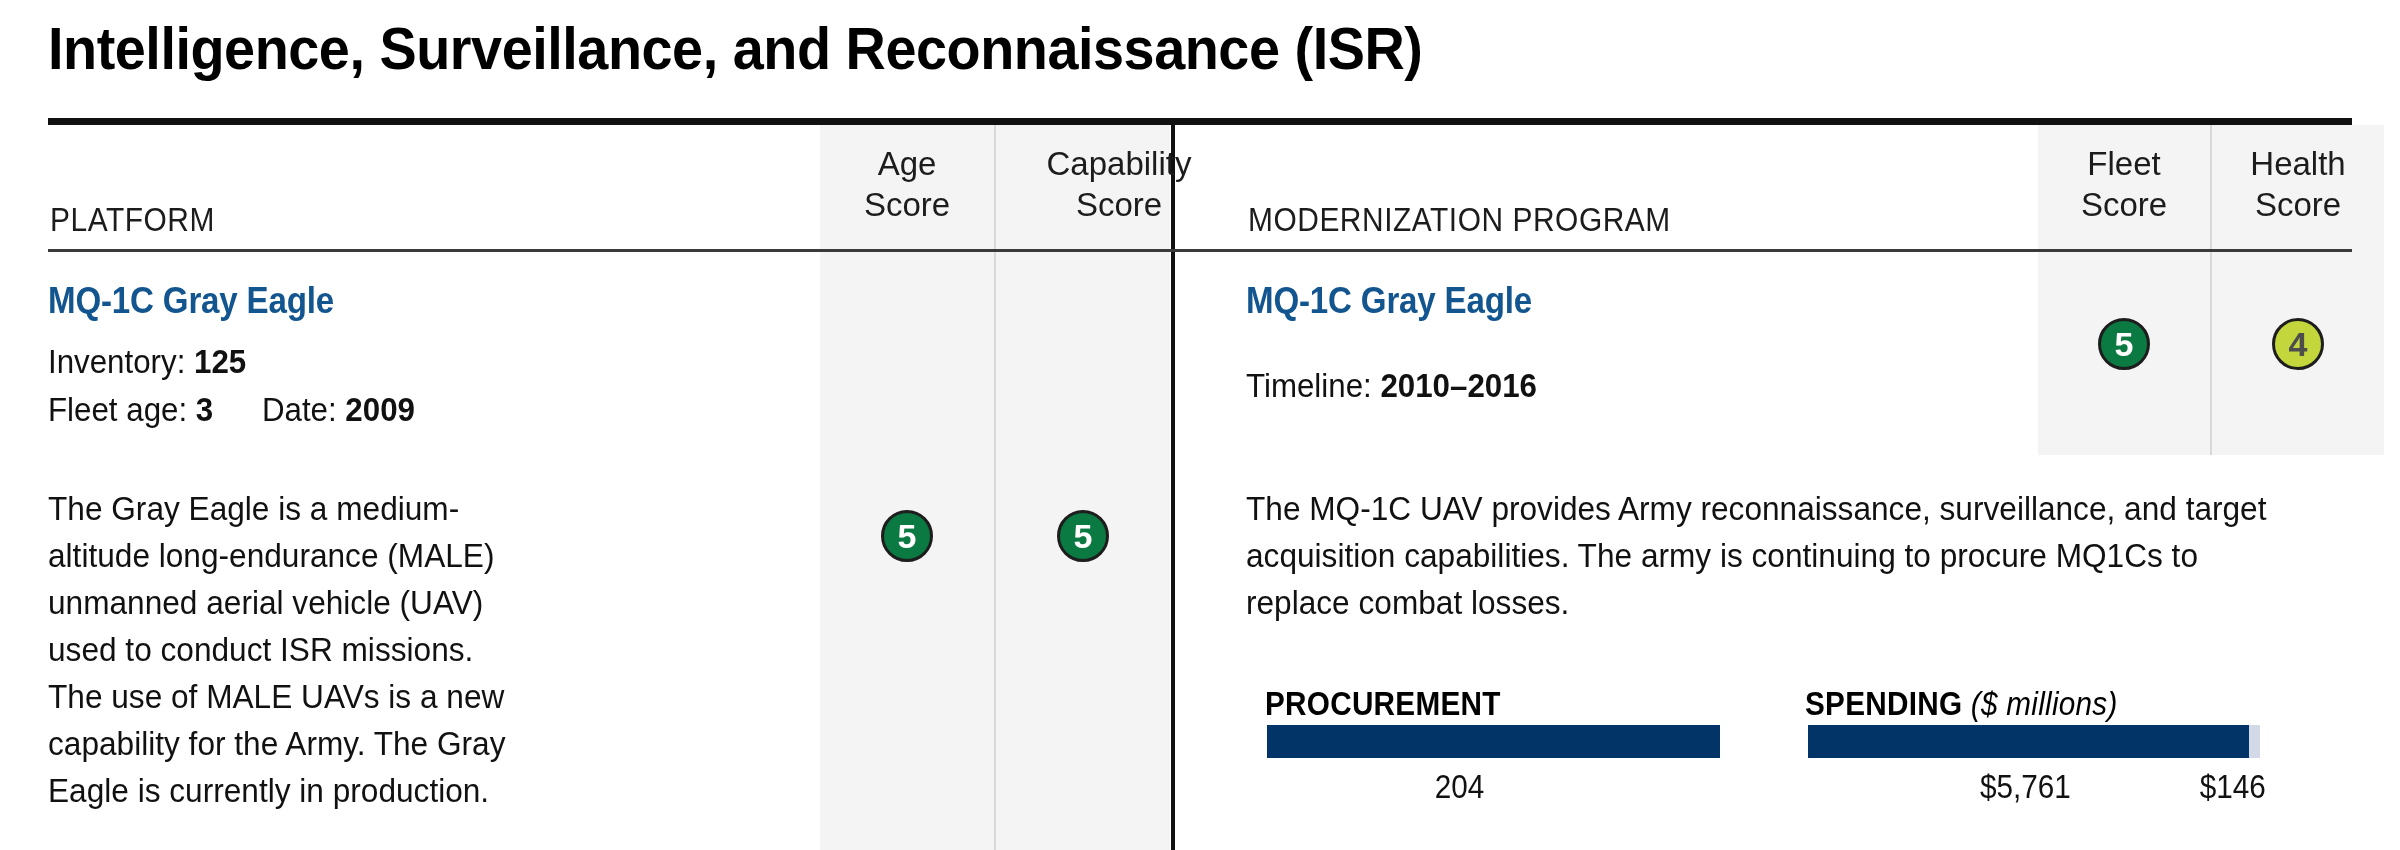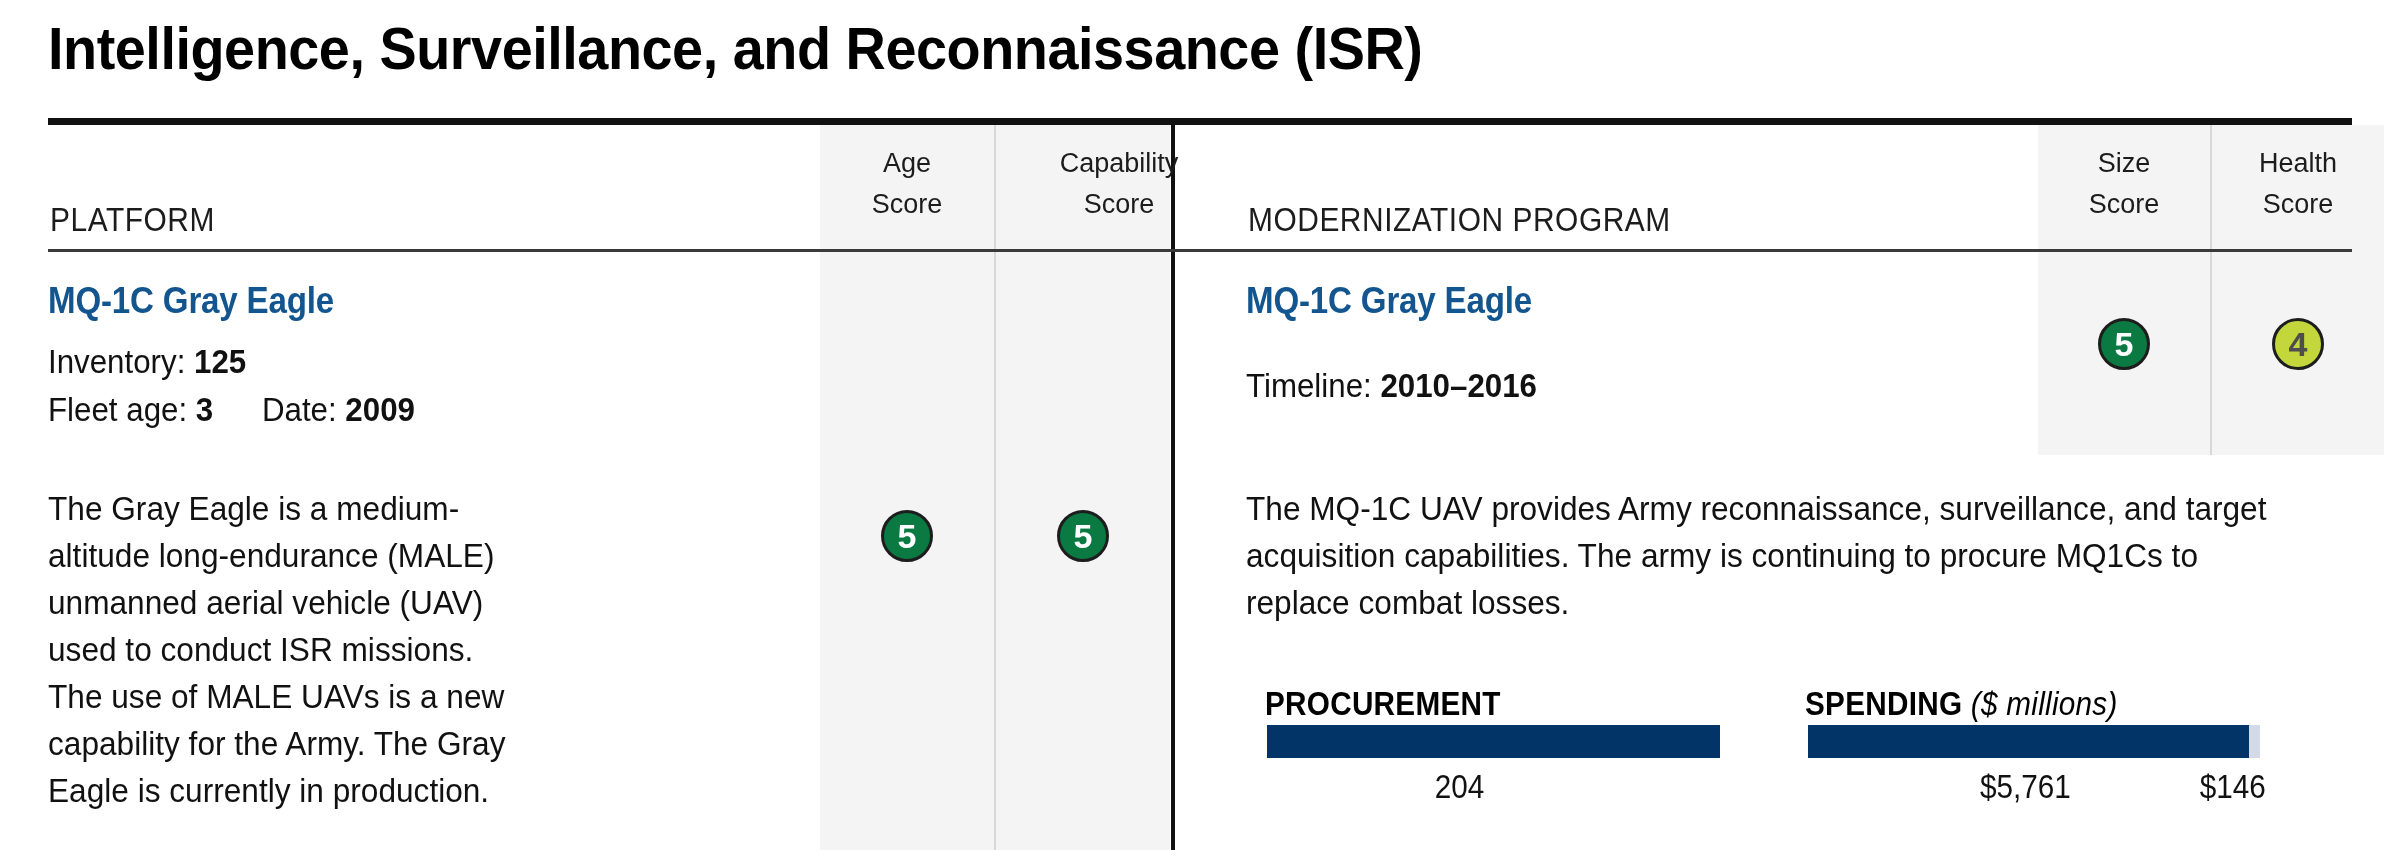--- a/index.html
+++ b/index.html
@@ -94,21 +94,21 @@
     transform: scaleX(0.88);
     transform-origin: left bottom;
     white-space: nowrap;
   }
   #hdr-platform     { left: 50px;  top: 200px; }
   #hdr-modernization{ left: 1248px; top: 200px; }
 
   .hdr-score {
     position: absolute;
     text-align: center;
-    font-size: 27px;
+    font-size: 33px;
     line-height: 41px;
     color: #1c1c1c;
     font-family: "Liberation Sans", sans-serif;
     white-space: nowrap;
   }
   #hdr-age        { left: 820px;  top: 143px; width: 174px; }
   #hdr-capability { left: 1032px;  top: 143px; width: 174px; }
   #hdr-size       { left: 2038px; top: 143px; width: 172px; }
   #hdr-health     { left: 2212px; top: 143px; width: 172px; }
 
@@ -244,21 +244,21 @@
   </div>
 
   <div class="hdr-score" id="hdr-capability">
     <div>Capability</div>
     <div>Score</div>
   </div>
 
   <div class="hdr-label" id="hdr-modernization">MODERNIZATION PROGRAM</div>
 
   <div class="hdr-score" id="hdr-size">
-    <div>Size</div>
+    <div>Fleet</div>
     <div>Score</div>
   </div>
 
   <div class="hdr-score" id="hdr-health">
     <div>Health</div>
     <div>Score</div>
   </div>
 
   <div class="item-heading" id="platform-heading">MQ-1C Gray Eagle</div>
 

